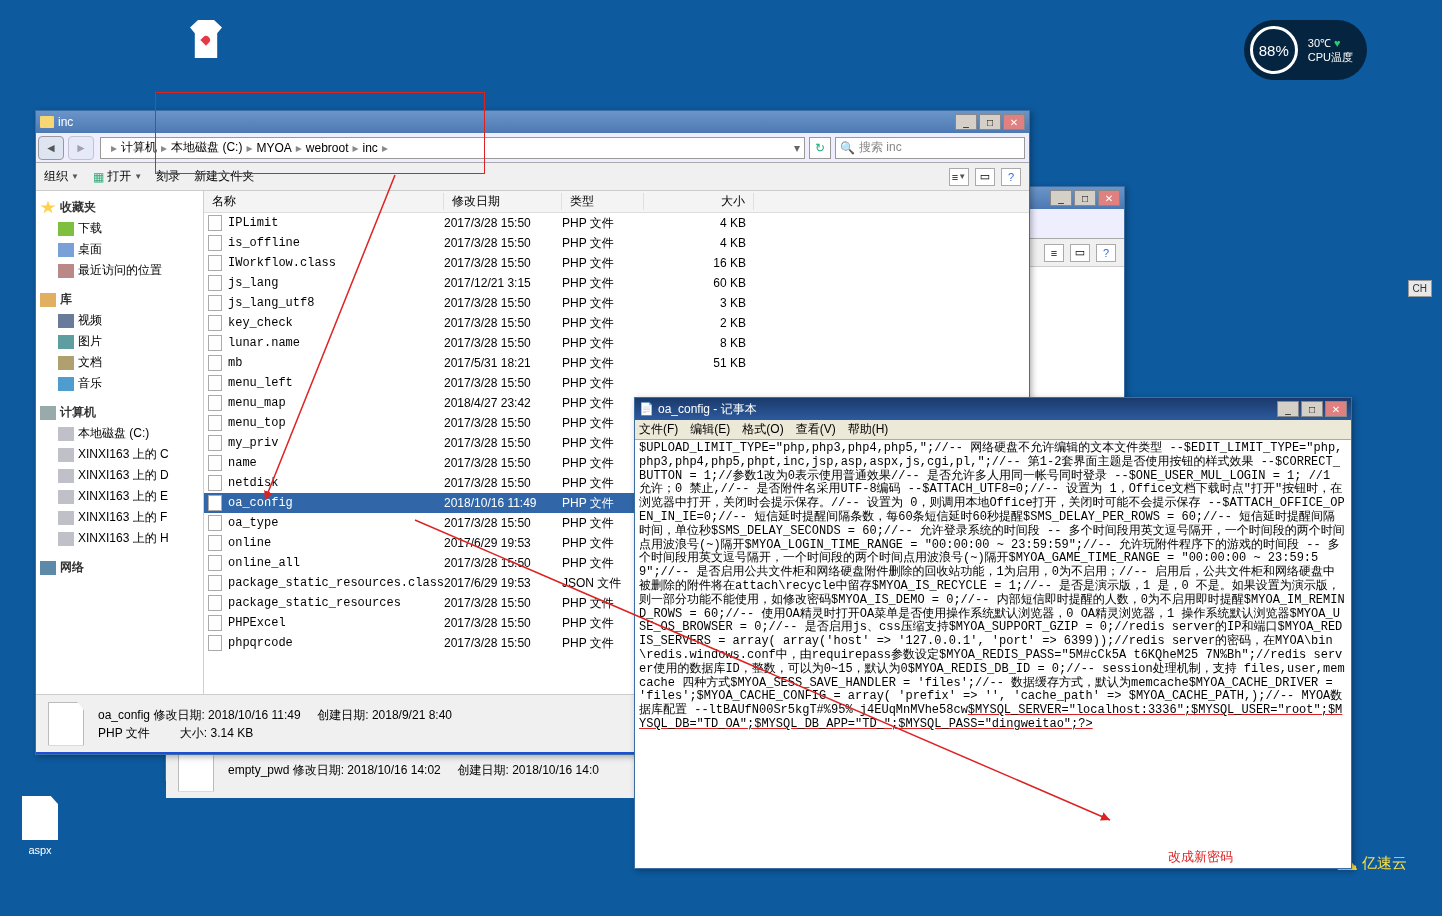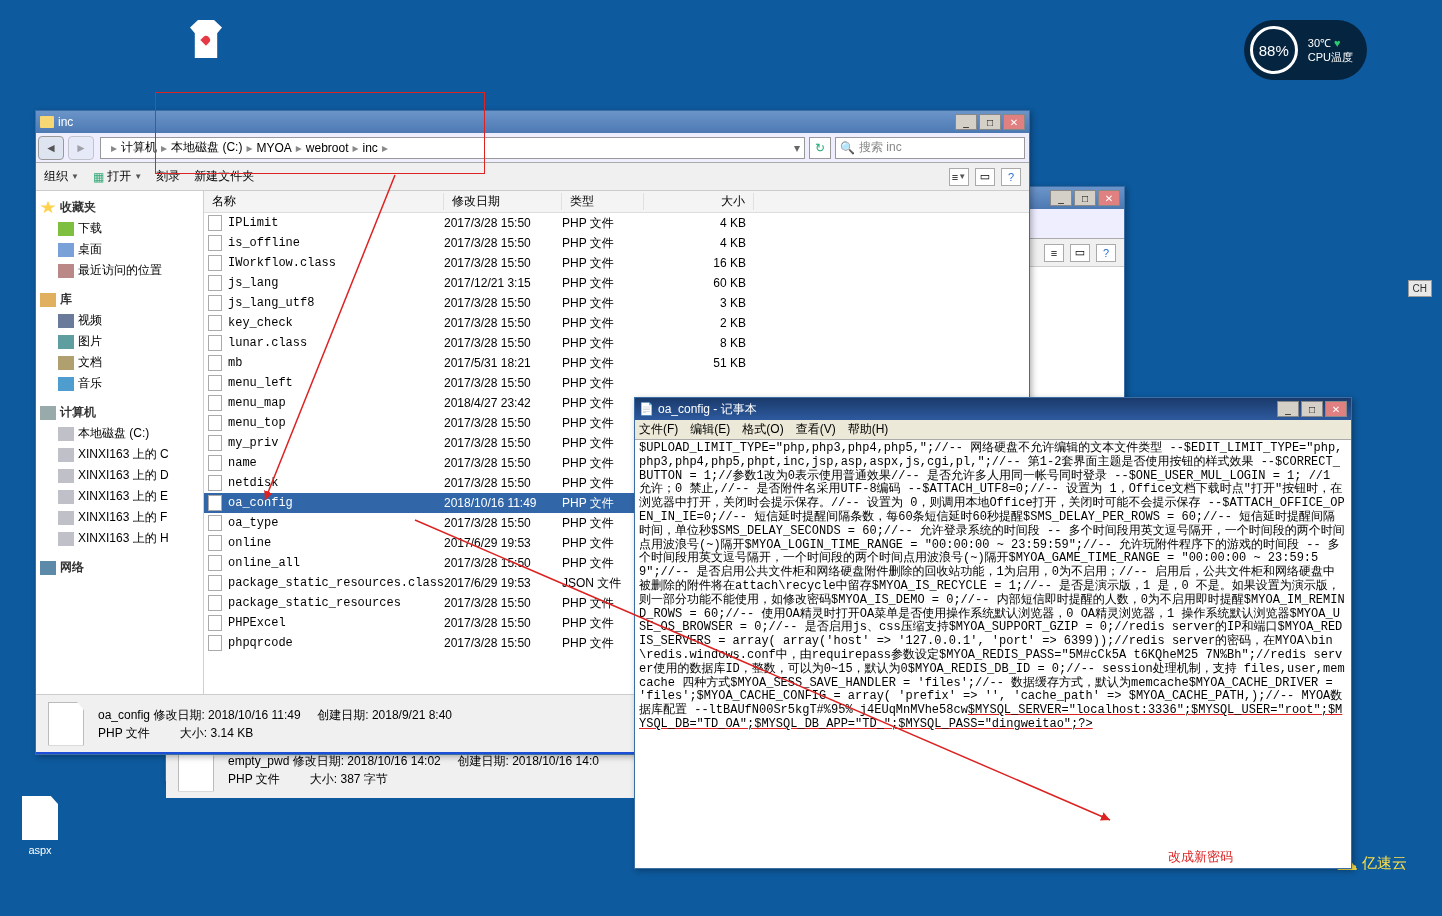--- a/index.html
+++ b/index.html
@@ -191,21 +191,20 @@
           <span class="php-ico"></span>
         </span>
       <span class="fc-name" style="width:238px;">robots</span>
       <span class="fc-date">2017/3/28</span>
     </div>
   </div>
   <div class="status-bar">
     <div class="status-thumb"></div>
     <div class="status-lines">
       <div><span>empty_pwd 修改日期: 2018/10/16 14:02</span>&nbsp;&nbsp;&nbsp;&nbsp;&nbsp;<span>创建日期: 2018/10/16 14:0</span></div>
-      <div><span>PHP 文件</span>&nbsp;&nbsp;&nbsp;&nbsp;&nbsp;&nbsp;&nbsp;&nbsp;&nbsp;<span>大小: 387 字节</span></div>
     </div>
   </div>
 </div>
 
 <div class="window explorer">
   <div class="titlebar">
     <span class="icon-folder-sm"></span>
     <span>inc</span>
     <div class="spacer"></div>
     <div class="win-btn">_</div>
@@ -393,21 +392,21 @@
             </span>
             <span class="fc-name">key_check</span>
             <span class="fc-date">2017/3/28 15:50</span>
             <span class="fc-type">PHP 文件</span>
             <span class="fc-size">2 KB</span>
           </div>
           <div class="file-row">
             <span class="fc-ico">
               <span class="php-ico"></span>
             </span>
-            <span class="fc-name">lunar.class</span>
+            <span class="fc-name">lunar.name</span>
             <span class="fc-date">2017/3/28 15:50</span>
             <span class="fc-type">PHP 文件</span>
             <span class="fc-size">8 KB</span>
           </div>
           <div class="file-row">
             <span class="fc-ico">
               <span class="php-ico"></span>
             </span>
             <span class="fc-name">mb</span>
             <span class="fc-date">2017/5/31 18:21</span>

